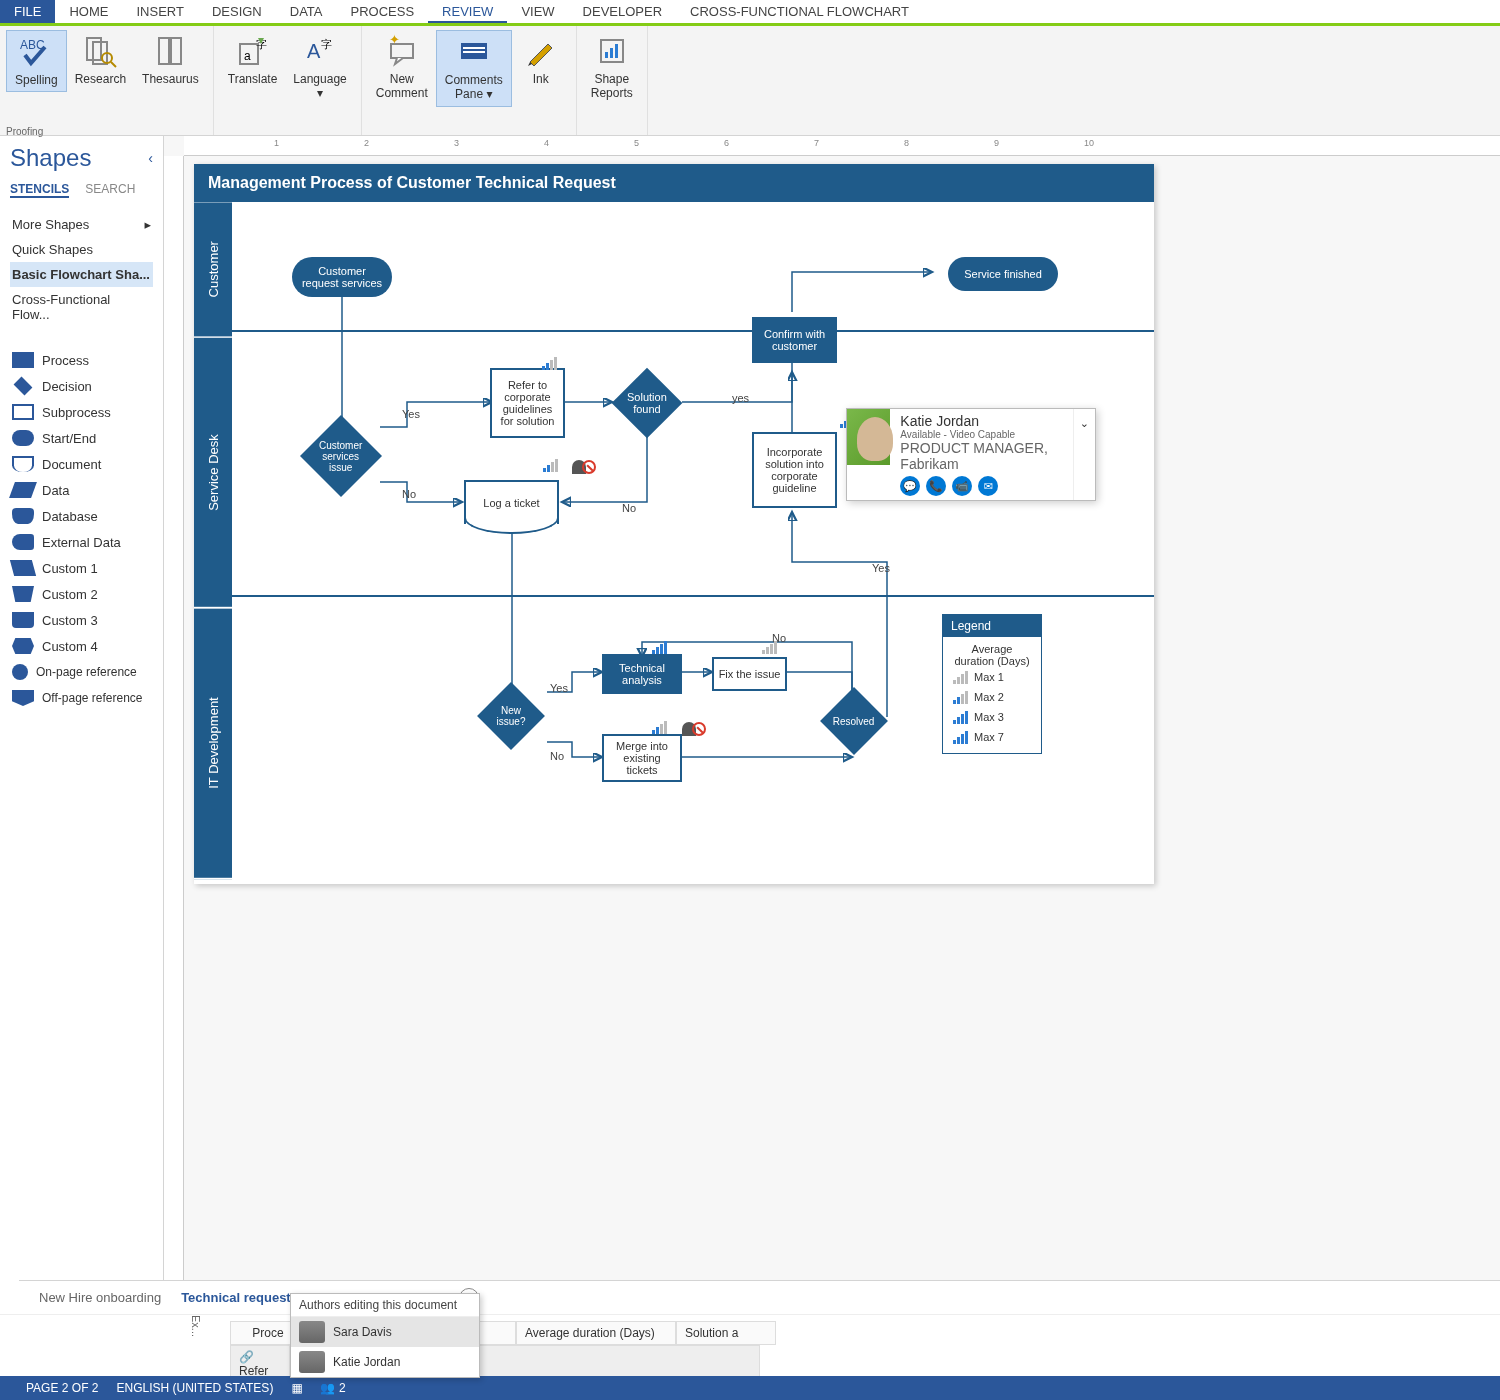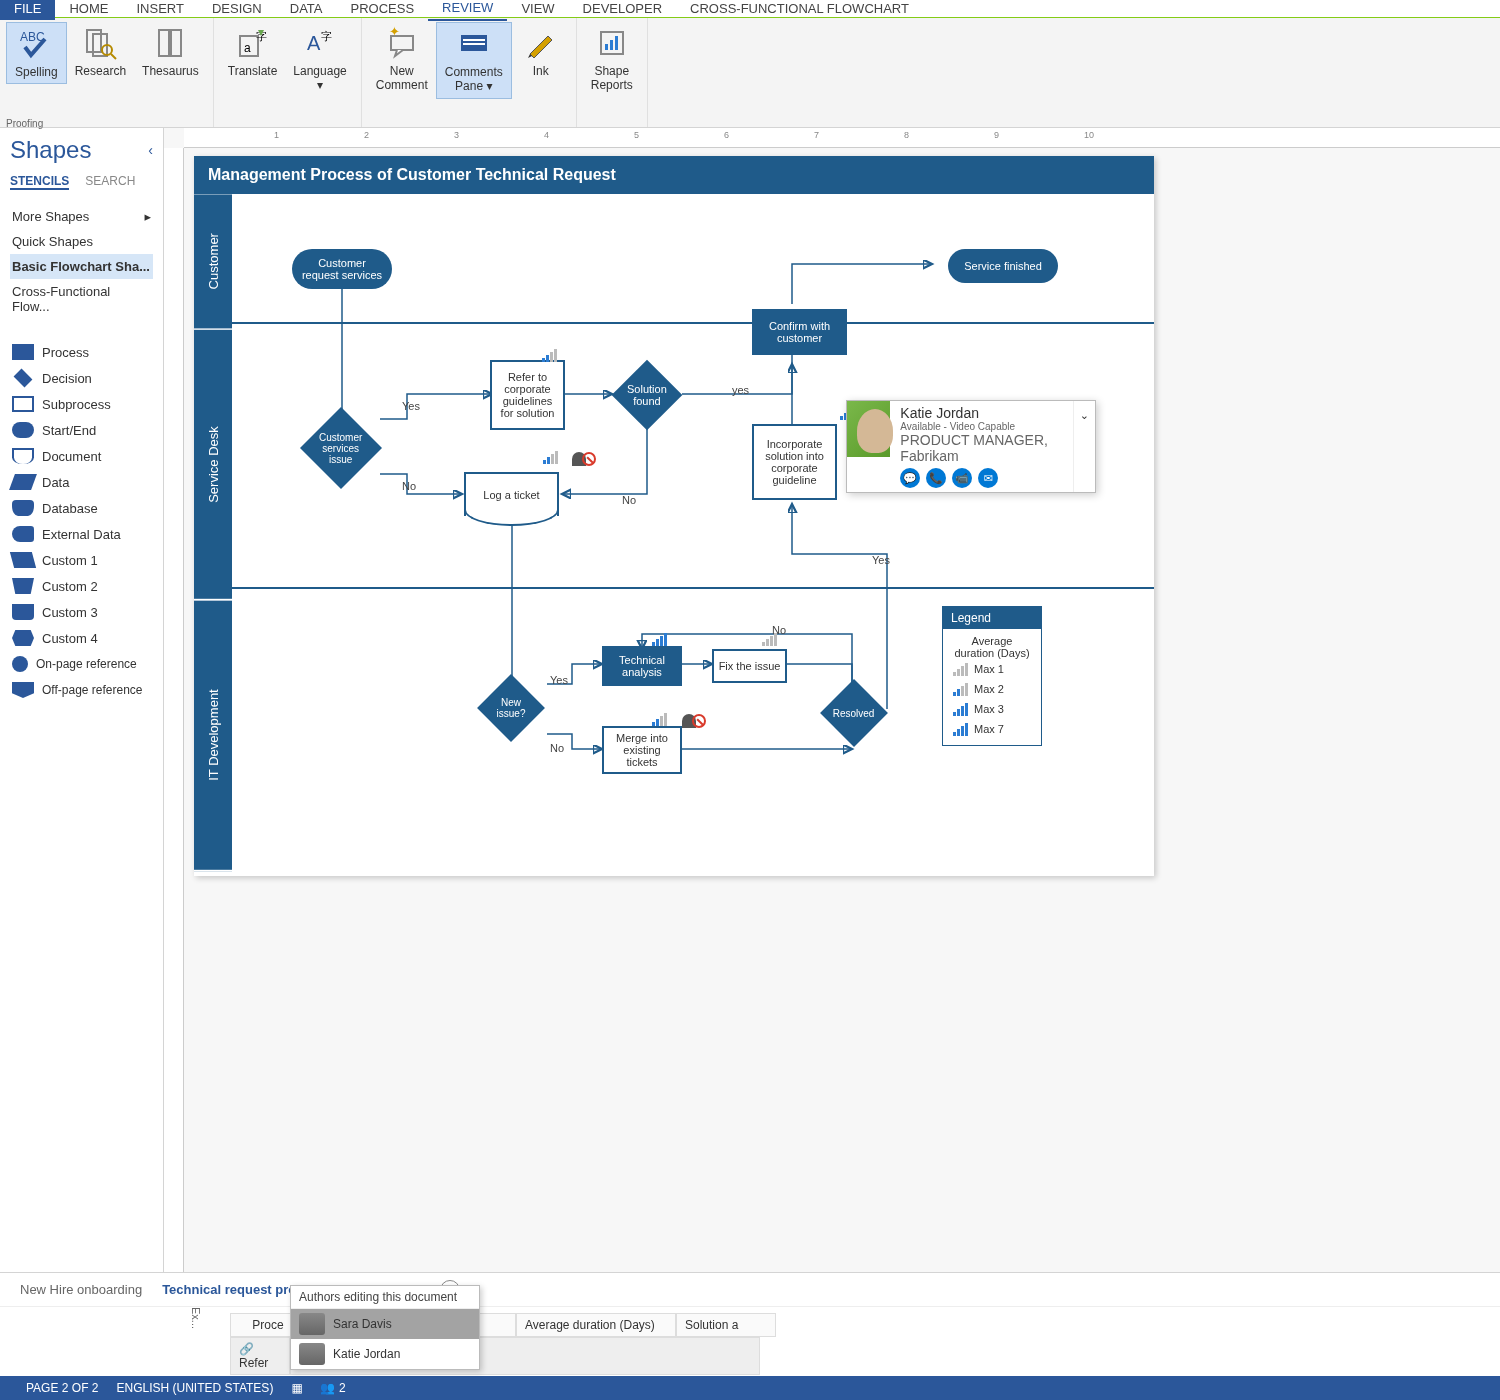--- a/index.html
+++ b/index.html
@@ -1,19 +1,19 @@
 <!DOCTYPE html>
 <html><head>
 <meta charset="utf-8">
 <style>
 * { margin: 0; padding: 0; box-sizing: border-box; font-family: "Segoe UI", Arial, sans-serif; }
 body { background: #fff; font-size: 13px; color: #333; width: 1500px; height: 1400px; overflow: hidden; }
 
 
-.ribbon-tabs { display: flex; background: #fff; border-bottom: 1px solid #84cc16; height: 18px; align-items: center; }
+.ribbon-tabs { display: flex; background: #fff; border-bottom: 3px solid #84cc16; height: 26px; }
 .ribbon-tab { padding: 4px 14px; font-size: 13px; color: #444; cursor: pointer; }
 .ribbon-tab.file { background: #2b579a; color: #fff; font-weight: 400; }
 .ribbon-tab.active { color: #2b579a; border-bottom: 2px solid #2b579a; }
 
 
 .ribbon-body { display: flex; background: #f4f4f4; border-bottom: 1px solid #d4d4d4; height: 110px; }
 .ribbon-group { display: flex; flex-direction: column; border-right: 1px solid #e0e0e0; padding: 4px 6px 2px; }
 .ribbon-group-items { display: flex; flex: 1; }
 .ribbon-group-label { font-size: 10px; color: #666; padding-top: 2px; margin-top: 32px; }
 .ribbon-btn { display: flex; flex-direction: column; align-items: center; justify-content: flex-start; padding: 4px 8px; cursor: pointer; min-width: 58px; }
@@ -87,31 +87,31 @@
 .sig-bars.gray i { background: #bbb; }
 .sig-bars.half i:nth-child(3), .sig-bars.half i:nth-child(4){ background: #bbb; }
 
 
 .person-no { position: absolute; display: flex; align-items: center; }
 .person-no .p { width: 14px; height: 14px; background: #555; border-radius: 50% 50% 0 0; }
 .person-no .n { width: 14px; height: 14px; border: 2px solid #d93a2b; border-radius: 50%; position: relative; margin-left: -4px; }
 .person-no .n::after { content:""; position:absolute; left:2px; top:5px; width:8px; height:2px; background:#d93a2b; transform:rotate(45deg); }
 
 
-.bottom-tabs { height: 34px; border-top: 1px solid #d4d4d4; display: flex; align-items: center; padding: 0 20px; gap: 20px; font-size: 13px; }
+.bottom-tabs { height: 34px; border-top: 1px solid #d4d4d4; display: flex; align-items: center; padding: 0 20px; gap: 20px; font-size: 13px; margin-left: 19px; }
 .bottom-tabs .tab { color: #666; cursor: pointer; }
 .bottom-tabs .tab.active { color: #2b579a; font-weight: bold; }
 .bottom-tabs .plus { width: 20px; height: 20px; border: 1px solid #888; border-radius: 50%; display: flex; align-items: center; justify-content: center; cursor: pointer; }
 
 
 .authors-wrap { position: relative; height: 56px; border-top: 1px solid #eee; }
 .authors-popup { position: absolute; left: 290px; top: -22px; width: 190px; background: #fff; border: 1px solid #bbb; box-shadow: 2px 2px 6px rgba(0,0,0,.2); z-index: 60; }
 .authors-popup .hdr { padding: 4px 8px; font-size: 12px; color: #444; border-bottom: 1px solid #eee; }
 .authors-popup .row { display: flex; align-items: center; gap: 8px; padding: 4px 8px; font-size: 12px; }
-.authors-popup .row.sel { background: #a3a3a3; }
+.authors-popup .row.sel { background: #e5e5e5; }
 .authors-popup .av { width: 26px; height: 22px; background: linear-gradient(#888,#666); border-radius: 3px; }
 
 .ext-data-row { position: absolute; left: 190px; right: 0; top: 6px; display: flex; font-size: 12px; }
 .ext-data-row .cell { border: 1px solid #ddd; padding: 4px 8px; background: #fafafa; }
 
 
 .status-bar { height: 24px; background: #2b579a; color: #fff; display: flex; align-items: center; padding: 0 26px; font-size: 12px; gap: 18px; position: absolute; bottom: 0; left: 0; right: 0; }
 
 
 .tri { width:0; height:0; border-left:5px solid transparent; border-right:5px solid transparent; border-bottom:8px solid #333; display:inline-block; }
@@ -396,21 +396,21 @@
           </svg>
 
           <div class="fc-shape fc-terminator" style="left:60px;top:55px;width:100px;height:40px;">
               <span style="white-space:pre-line;">Customer
 request services</span>
             </div>
           <div class="fc-shape fc-terminator" style="left:716px;top:55px;width:110px;height:34px;">
               <span>Service finished</span>
             </div>
 
-          <div class="fc-shape fc-process-blue" style="left:520px;top:115px;width:95px;height:46px;">
+          <div class="fc-shape fc-process-blue" style="left:520px;top:115px;width:85px;height:46px;">
               <span style="white-space:pre-line;">Confirm with
 customer</span>
             </div>
           <div class="fc-shape fc-process-white" style="left:258px;top:166px;width:75px;height:70px;">
               <span style="white-space:pre-line;">Refer to
 corporate
 guidelines
 for solution</span>
             </div>
           <div class="fc-shape fc-decision" style="left:390px;top:176px;width:50px;height:50px;">

